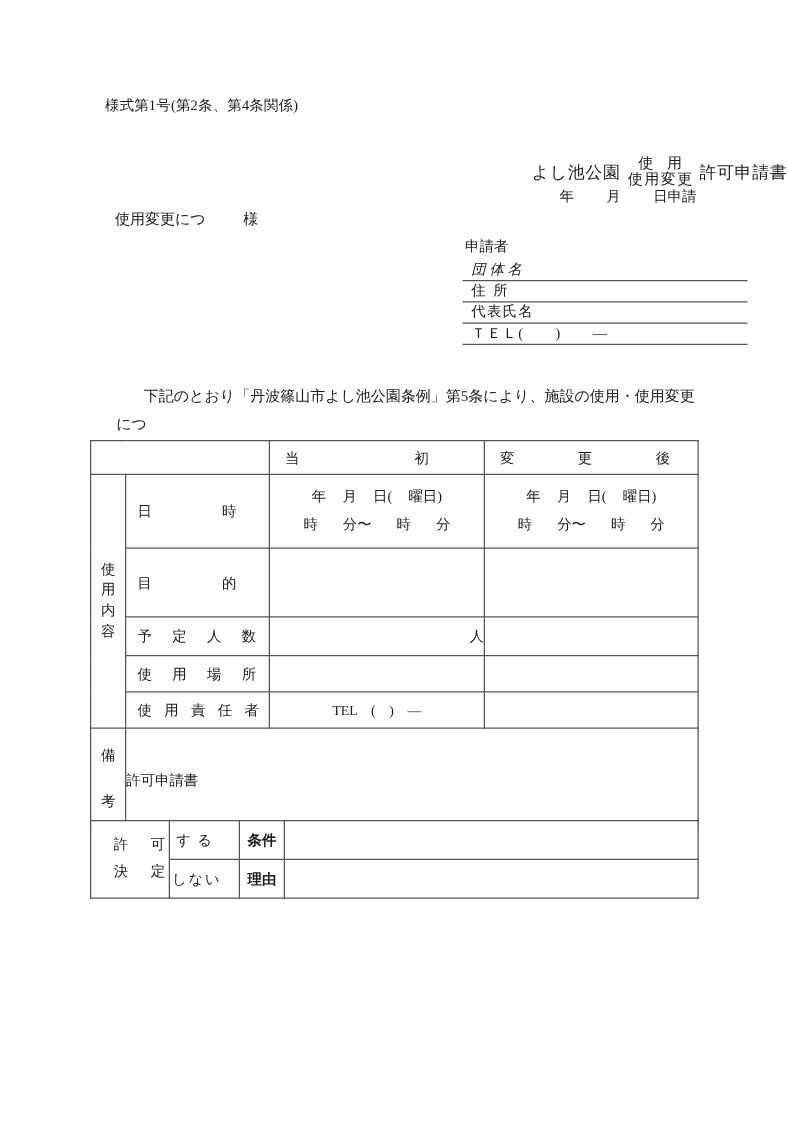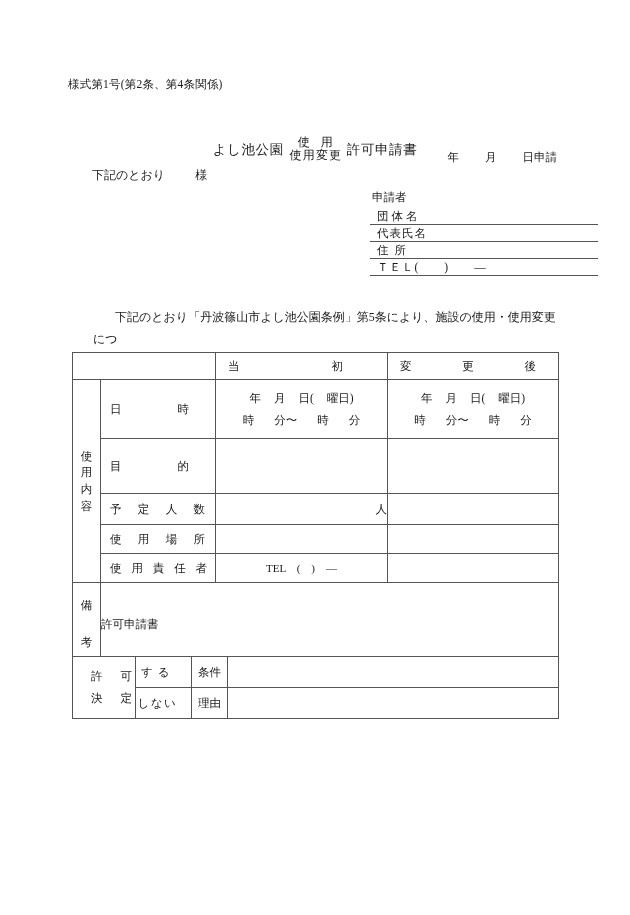--- a/index.html
+++ b/index.html
@@ -17,34 +17,34 @@
     position: relative;
     width: 630px;
     height: 915px;
     background: #ffffff;
     overflow: hidden;
   }
 
   
   .form-no {
     position: absolute;
-    left: 68px;
+    left: 84px;
     top: 77px;
     font-size: 11.5px;
     letter-spacing: 0.2px;
     white-space: nowrap;
   }
 
   .title-row {
     position: absolute;
     left: 0;
-    top: 124px;
+    top: 112px;
     width: 630px;
     display: flex;
-    justify-content: center;
+    justify-content: flex-end;
     align-items: center;
     white-space: nowrap;
   }
   .title-main {
     font-size: 13.5px;
     letter-spacing: 0.6px;
   }
   .title-stack {
     display: inline-flex;
     flex-direction: column;
@@ -110,21 +110,21 @@
     height: 17px;
     padding-left: 7px;
     box-sizing: border-box;
   }
   .applicant-label {
     font-size: 11.5px;
     white-space: nowrap;
     line-height: 1;
     padding-bottom: 2px;
   }
-  .sp3 { letter-spacing: 3px; }
+  .sp3 { letter-spacing: 3px; font-style: italic; }
   .sp1 { letter-spacing: 1px; }
   .sp6 { letter-spacing: 6px; }
 
   
   .body-text {
     position: absolute;
     left: 72px;
     top: 306px;
     width: 486px;
     font-size: 12px;
@@ -249,20 +249,21 @@
   .dec-choice {
     text-align: left;
     font-size: 11.5px;
   }
   .dec-choice.wide { letter-spacing: 5px; padding-left: 5px; }
   .dec-choice.narrow { letter-spacing: 1.5px; padding-left: 1.5px; }
 
   .dec-kind {
     text-align: center;
     font-size: 11.5px;
+    font-weight: bold;
   }
 </style>
 </head>
 <body>
 
 <div id="page">
 
   <div class="form-no">様式第1号(第2条、第4条関係)</div>
 
   <div class="title-row">
@@ -272,34 +273,34 @@
       <span class="stack-bottom">使用変更</span>
     </span>
     <span class="title-main">許可申請書</span>
   </div>
 
   <div class="date-line">
     <span>年</span><span class="gap"></span><span>月</span><span class="gap"></span><span>日申請</span>
   </div>
 
   <div class="addressee">
-    <span>下記のとおり</span><span class="sama">様</span>
+    <span>使用変更につ</span><span class="sama">様</span>
   </div>
 
   <div class="applicant">
     <div class="applicant-title">申請者</div>
 
     <div class="applicant-line">
       <span class="applicant-label sp3">団体名</span>
     </div>
     <div class="applicant-line">
-      <span class="applicant-label sp1">代表氏名</span>
+      <span class="applicant-label sp6">住所</span>
     </div>
     <div class="applicant-line">
-      <span class="applicant-label sp6">住所</span>
+      <span class="applicant-label sp1">代表氏名</span>
     </div>
     <div class="applicant-line">
       <span class="applicant-label sp1">ＴＥＬ(　　)　　―</span>
     </div>
   </div>
 
   <div class="body-text">
     <span class="p1">下記のとおり「丹波篠山市よし池公園条例」第5条により、施設の使用・使用変更につ</span>
     <span class="p2">いて許可を受けたく申請します。</span>
   </div>

